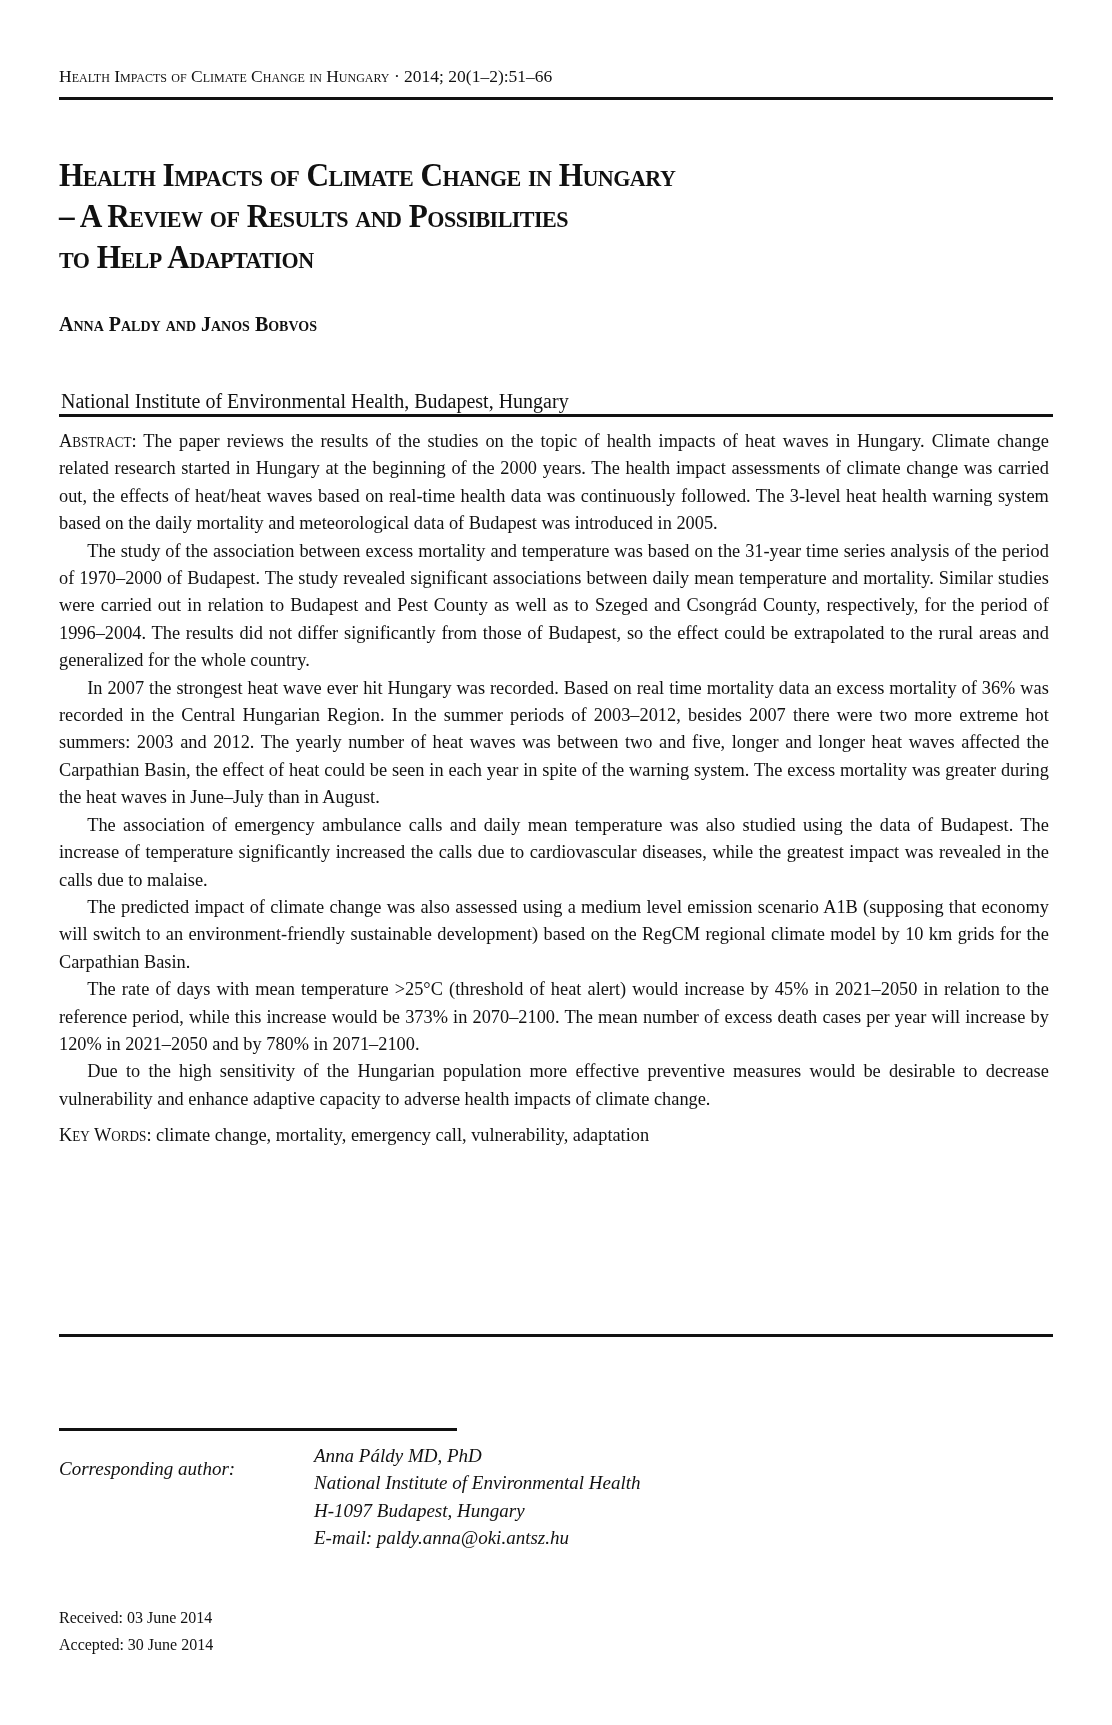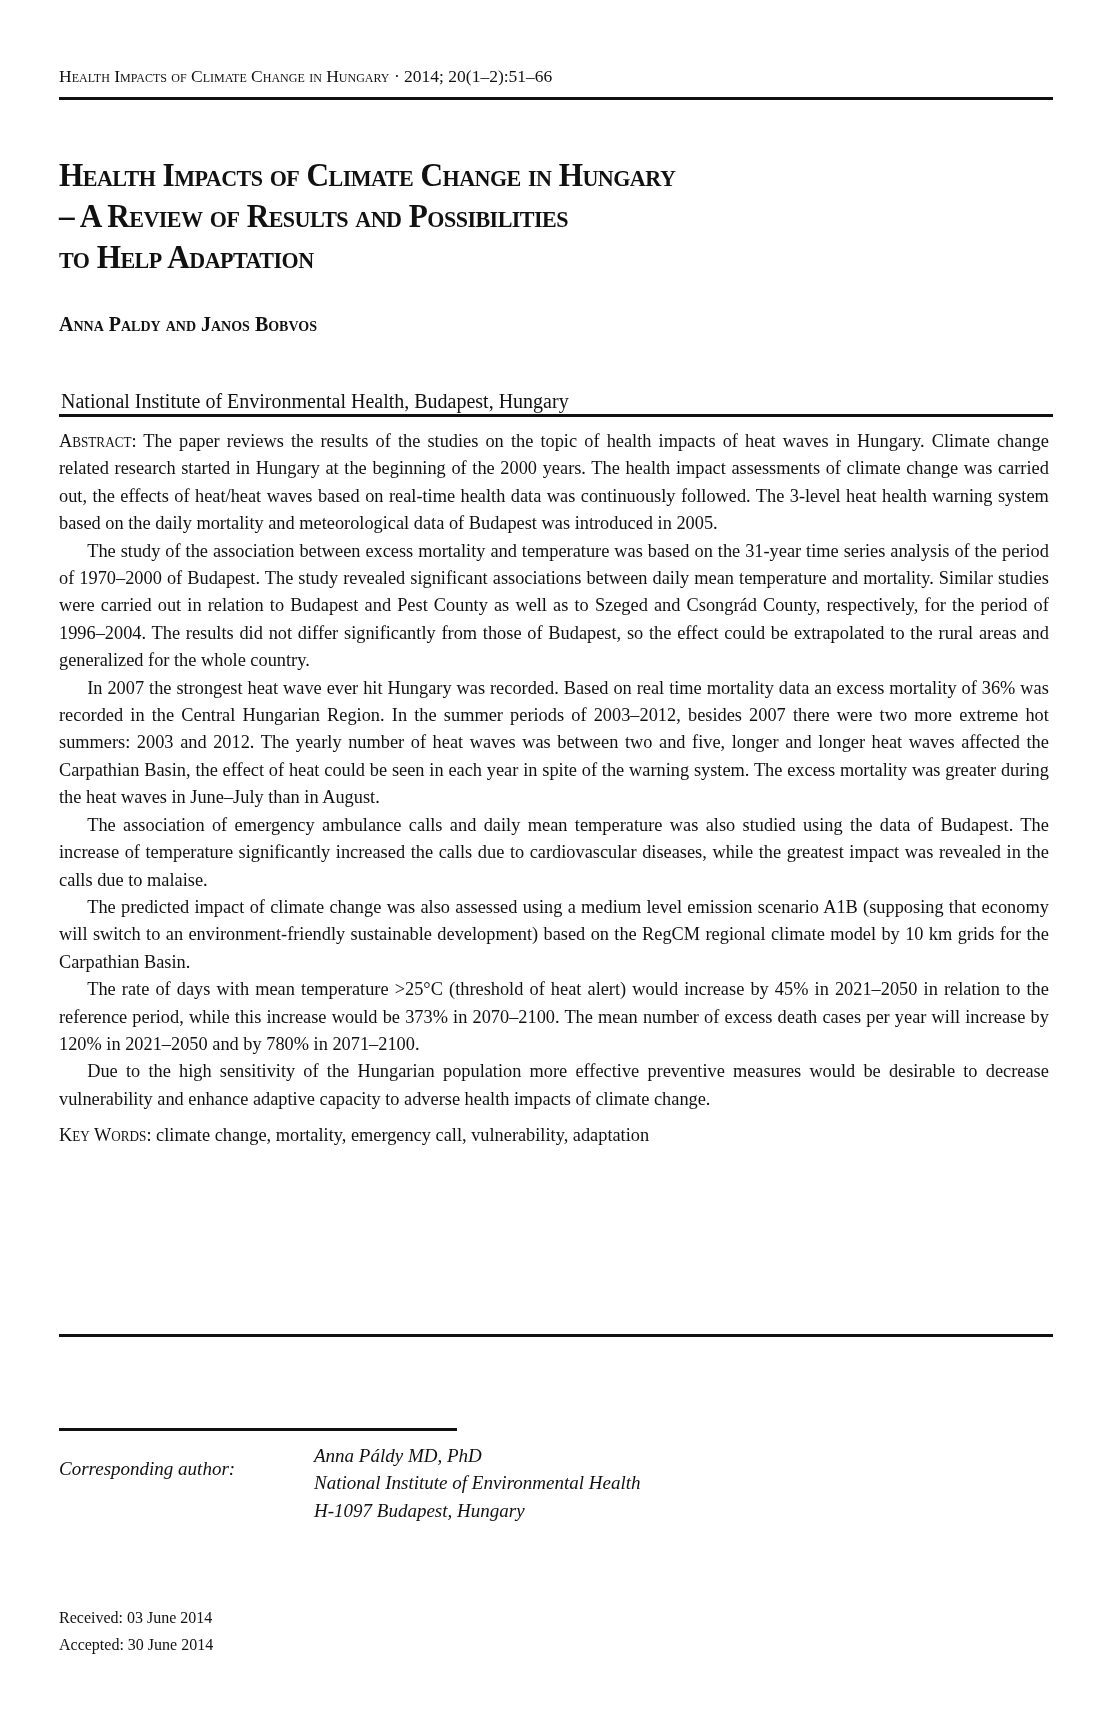--- a/index.html
+++ b/index.html
@@ -89,20 +89,21 @@
   <div class="rule rule-abs-bottom"></div>
 
   <div class="rule rule-foot"></div>
 
   <div class="corr">
     <div class="corr-label">Corresponding author:</div>
     <div class="corr-lines">
       <div>Anna Páldy MD, PhD</div>
       <div>National Institute of Environmental Health</div>
       <div>H-1097 Budapest, Hungary</div>
+      <div>E-mail: paldy.anna@oki.antsz.hu</div>
     </div>
   </div>
 
   <div class="dates">
     <div>Received: 03 June 2014</div>
     <div>Accepted: 30 June 2014</div>
   </div>
 
 </div>
 

